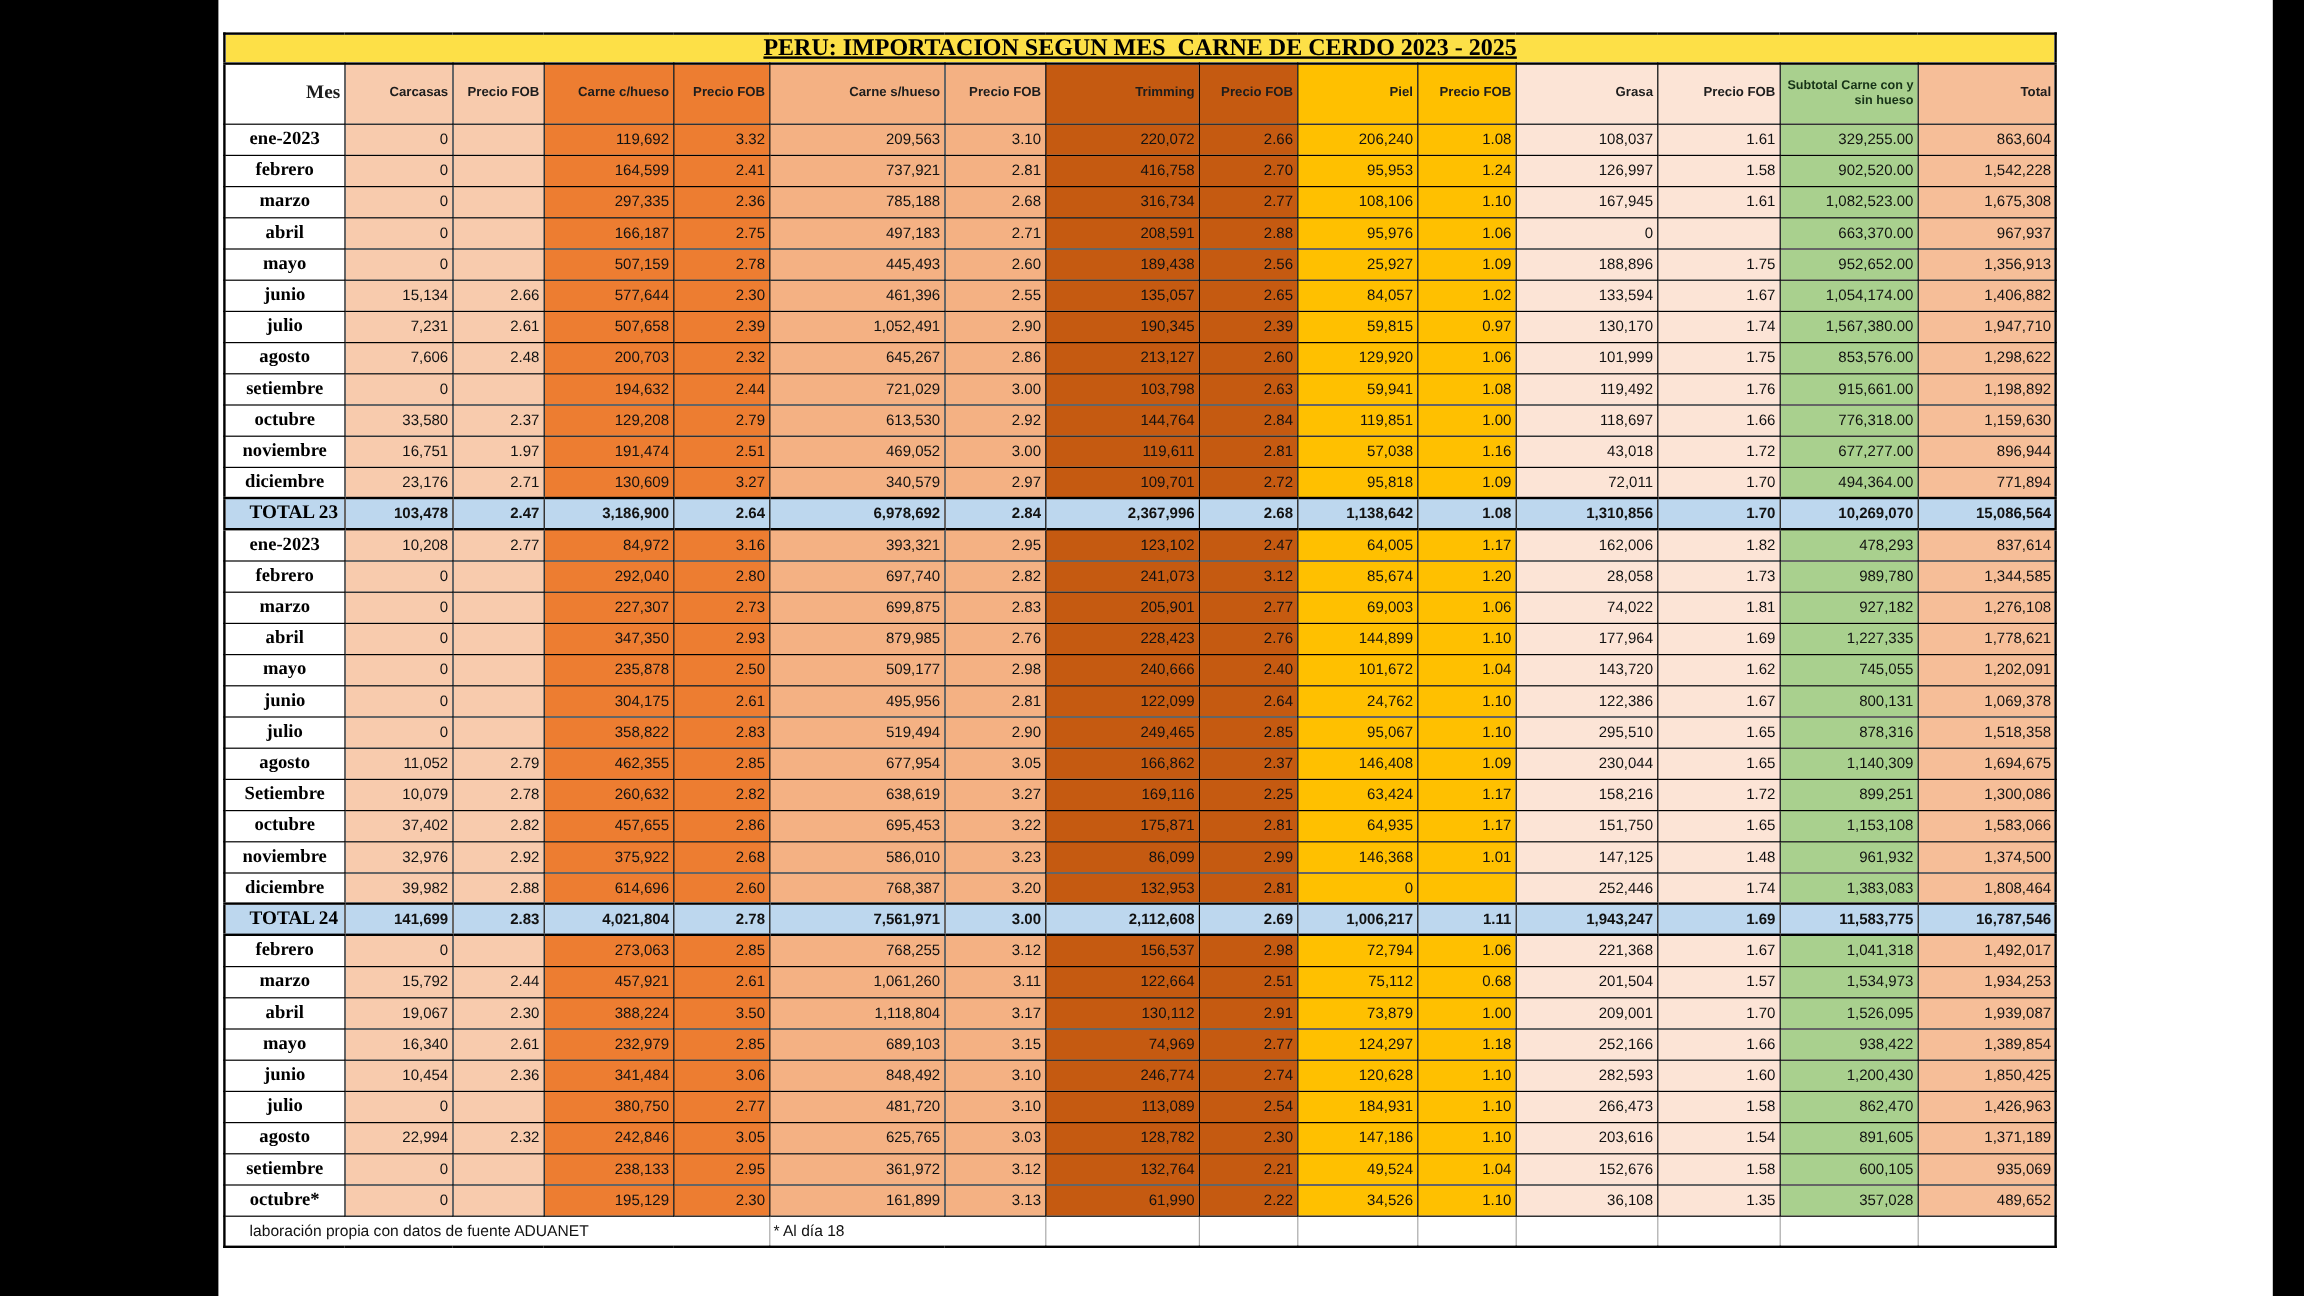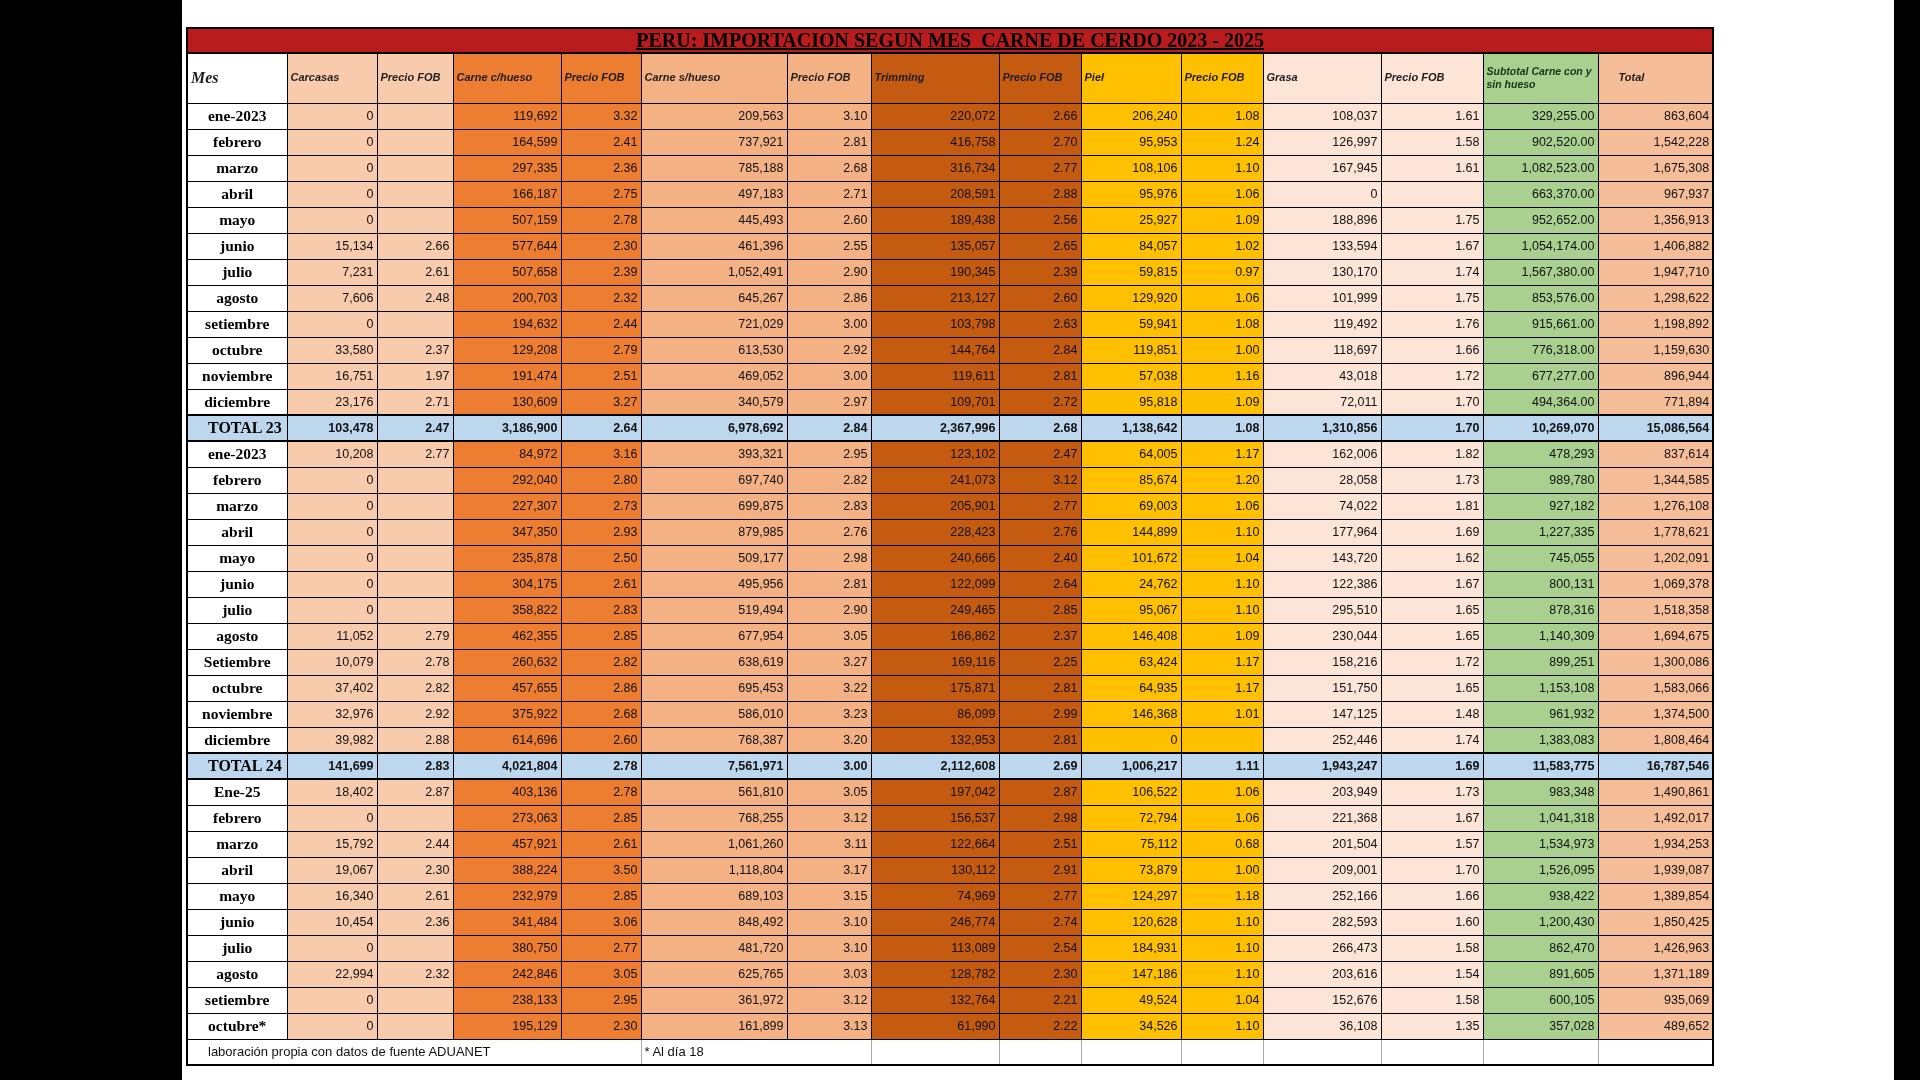--- a/index.html
+++ b/index.html
@@ -4,26 +4,26 @@
 <style>
   html,body{margin:0;padding:0;width:1920px;height:1080px;background:#fff;overflow:hidden;
     font-family:"Liberation Sans",sans-serif;}
   .bar{position:absolute;top:0;height:1080px;background:#000;}
   .bar-left{left:0;width:182px;}
   .bar-right{left:1894px;width:26px;}
   .sheet{position:absolute;left:186px;top:27px;width:1526px;}
   table{border-collapse:collapse;table-layout:fixed;width:1526px;border:2px solid #000;}
   th,td{border:1px solid #000;overflow:hidden;white-space:nowrap;box-sizing:border-box;padding:0 3px;}
   
-  .title-row th{height:25px;background:#b91c1c;border-bottom:2px solid #000;text-align:center;}
+  .title-row th{height:25px;background:#fde047;border-bottom:2px solid #000;text-align:center;}
   .title-text{font-family:"Liberation Serif",serif;font-weight:bold;font-size:20px;
     text-decoration:underline;white-space:pre;color:#000;}
   
-  .header-row th{height:50px;font-size:11px;font-weight:bold;color:#1d1d1d;text-align:left;
-    white-space:normal;line-height:1.25;font-style:italic;}
+  .header-row th{height:50px;font-size:11px;font-weight:bold;color:#1d1d1d;text-align:right;
+    white-space:normal;line-height:1.25;}
   .header-row th.c0{font-family:"Liberation Serif",serif;font-size:16px;font-weight:bold;}
   .header-row th.c13{font-size:10.5px;color:#173317;}
   
   tbody td{height:26px;font-size:12.5px;color:#111;text-align:right;}
   tbody td.c0{font-family:"Liberation Serif",serif;font-size:15.5px;font-weight:600;
     text-align:center;background:#fff;color:#000;}
   .c1,.c2{background:#F8CBAD;}
   .c3,.c4{background:#ED7D31;}
   .c5,.c6{background:#F4B183;}
   .c7,.c8{background:#C55A11;}
@@ -524,37 +524,20 @@
           <td class="c7">2,112,608</td>
           <td class="c8">2.69</td>
           <td class="c9">1,006,217</td>
           <td class="c10">1.11</td>
           <td class="c11">1,943,247</td>
           <td class="c12">1.69</td>
           <td class="c13">11,583,775</td>
           <td class="c14">16,787,546</td>
         </tr>
         <tr class="row-month">
-          <td class="c0">Ene-25</td>
-          <td class="c1">18,402</td>
-          <td class="c2">2.87</td>
-          <td class="c3">403,136</td>
-          <td class="c4">2.78</td>
-          <td class="c5">561,810</td>
-          <td class="c6">3.05</td>
-          <td class="c7">197,042</td>
-          <td class="c8">2.87</td>
-          <td class="c9">106,522</td>
-          <td class="c10">1.06</td>
-          <td class="c11">203,949</td>
-          <td class="c12">1.73</td>
-          <td class="c13">983,348</td>
-          <td class="c14">1,490,861</td>
-        </tr>
-        <tr class="row-month">
           <td class="c0">febrero</td>
           <td class="c1">0</td>
           <td class="c2"></td>
           <td class="c3">273,063</td>
           <td class="c4">2.85</td>
           <td class="c5">768,255</td>
           <td class="c6">3.12</td>
           <td class="c7">156,537</td>
           <td class="c8">2.98</td>
           <td class="c9">72,794</td>

